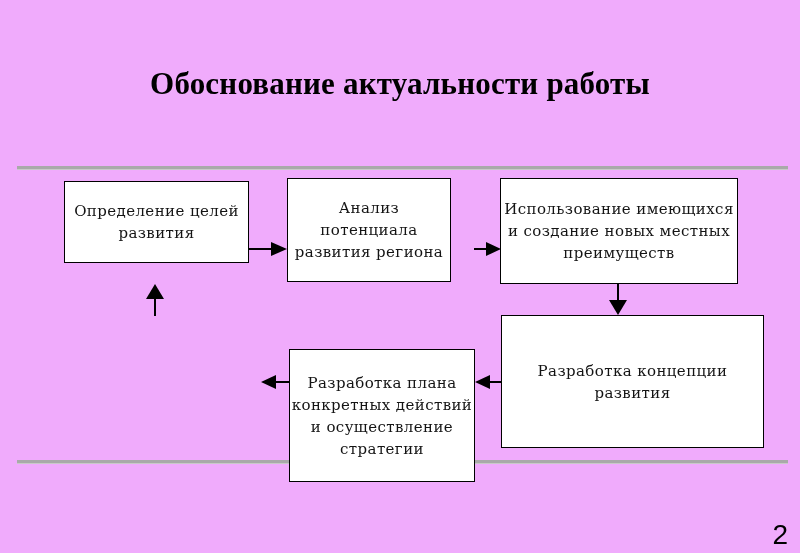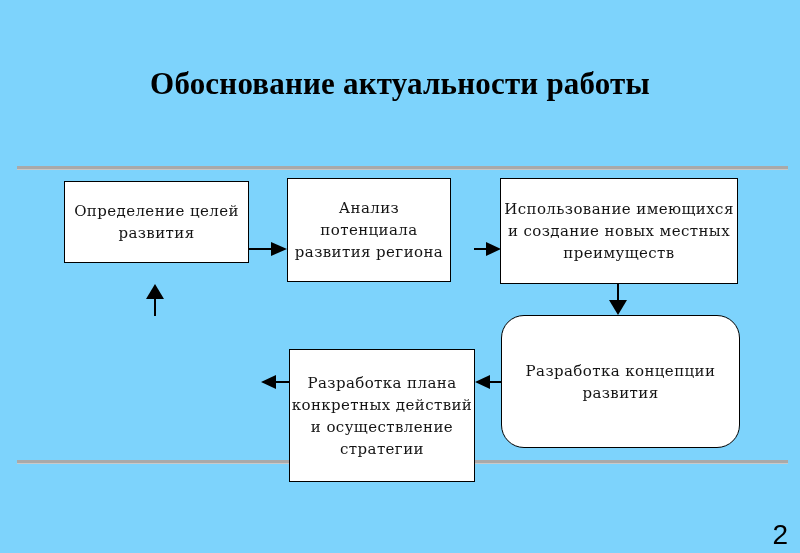--- a/index.html
+++ b/index.html
@@ -1,21 +1,21 @@
 <!DOCTYPE html>
 <html><head>
 <meta charset="utf-8">
 <style>
   * { margin: 0; padding: 0; box-sizing: border-box; }
   html, body { background: #ffffff; }
   .slide {
     position: relative;
     width: 800px;
     height: 553px;
-    background: #7dd3fc;
+    background: #f0abfc;
     overflow: hidden;
     font-family: "Liberation Serif", serif;
     padding-left: 16px;
   }
   .slide-title {
     position: absolute;
     left: 0; right: 0; top: 66px;
     text-align: center;
     font-family: "Liberation Serif", serif;
     font-weight: bold;
@@ -49,21 +49,21 @@
     line-height: 22px;
     letter-spacing: 0.4px;
     color: #141414;
     white-space: pre-line;
   }
   .n1 { left: 64px;  top: 181px; width: 185px; height: 82px; }
   .n2 { left: 287px; top: 178px; width: 164px; height: 104px; }
   .n3 { left: 500px; top: 178px; width: 238px; height: 106px; text-align: center; }
   .n4 { left: 63px;  top: 315px; width: 198px; height: 133px; }
   .n5 { left: 289px; top: 315px; width: 186px; height: 133px; margin-top: 34px; }
-  .n6 { left: 501px; top: 315px; width: 239px; height: 133px; border-radius: 23px; }
+  .n6 { left: 501px; top: 315px; width: 263px; height: 133px; }
 
   .arrow-line {
     position: absolute;
     background: #000000;
   }
   .arrow-head {
     position: absolute;
     width: 0; height: 0;
   }
   

